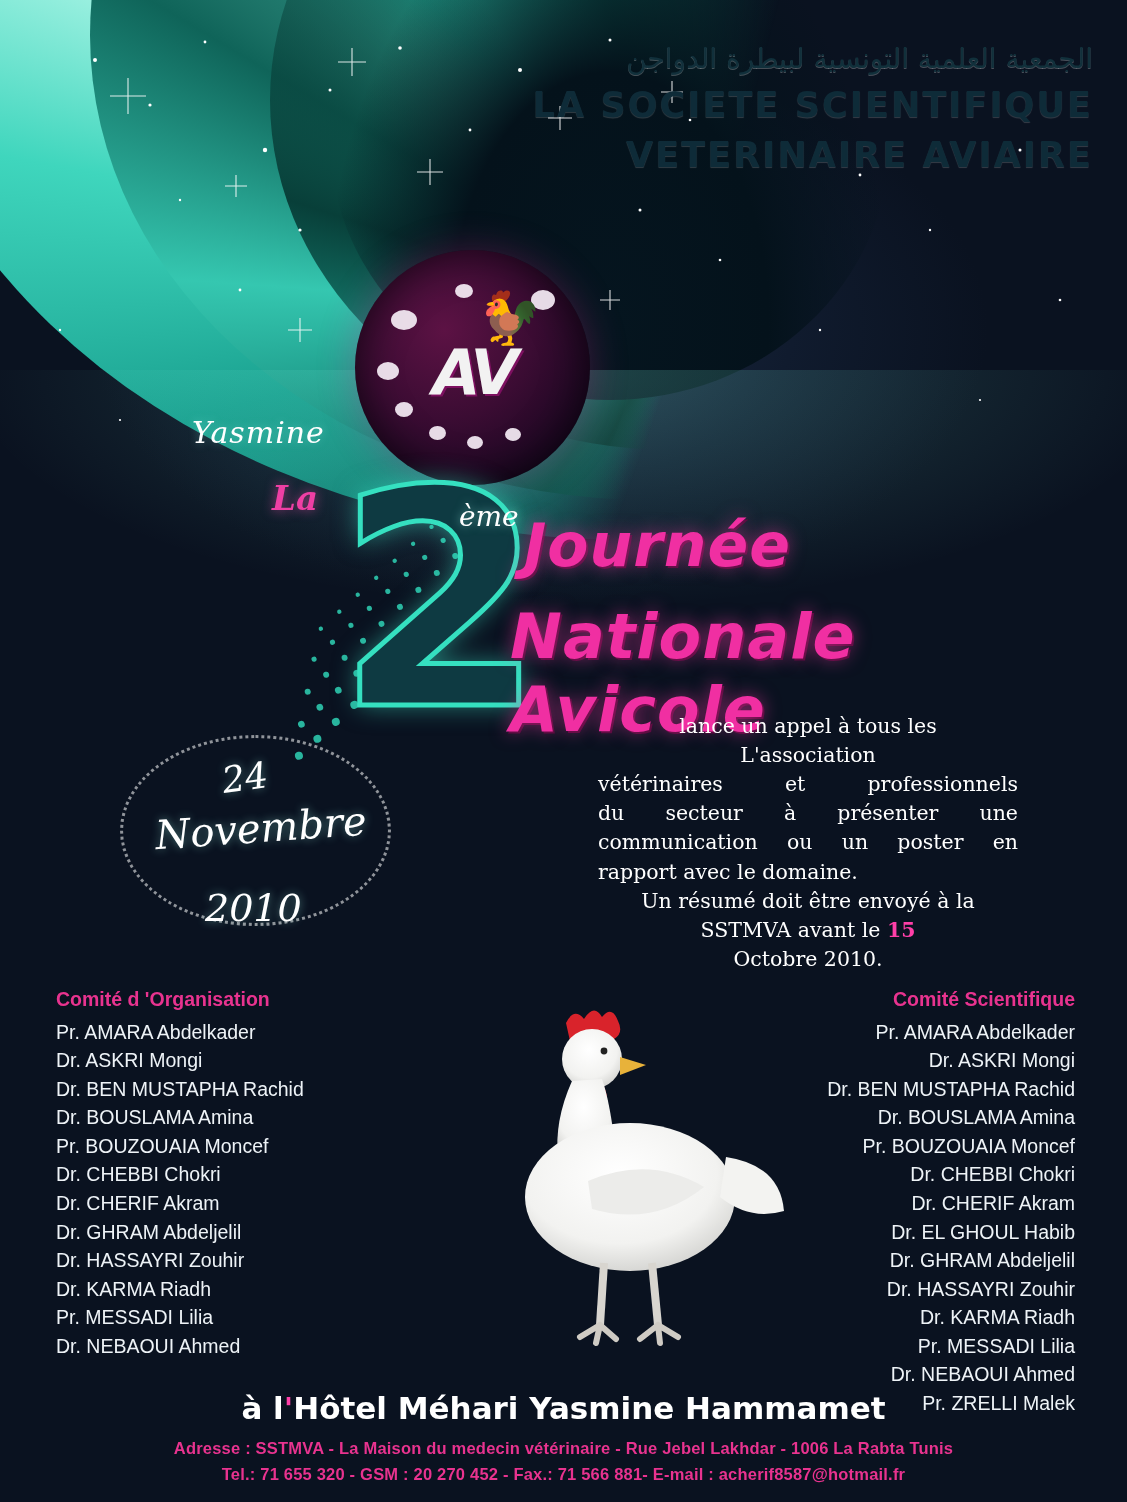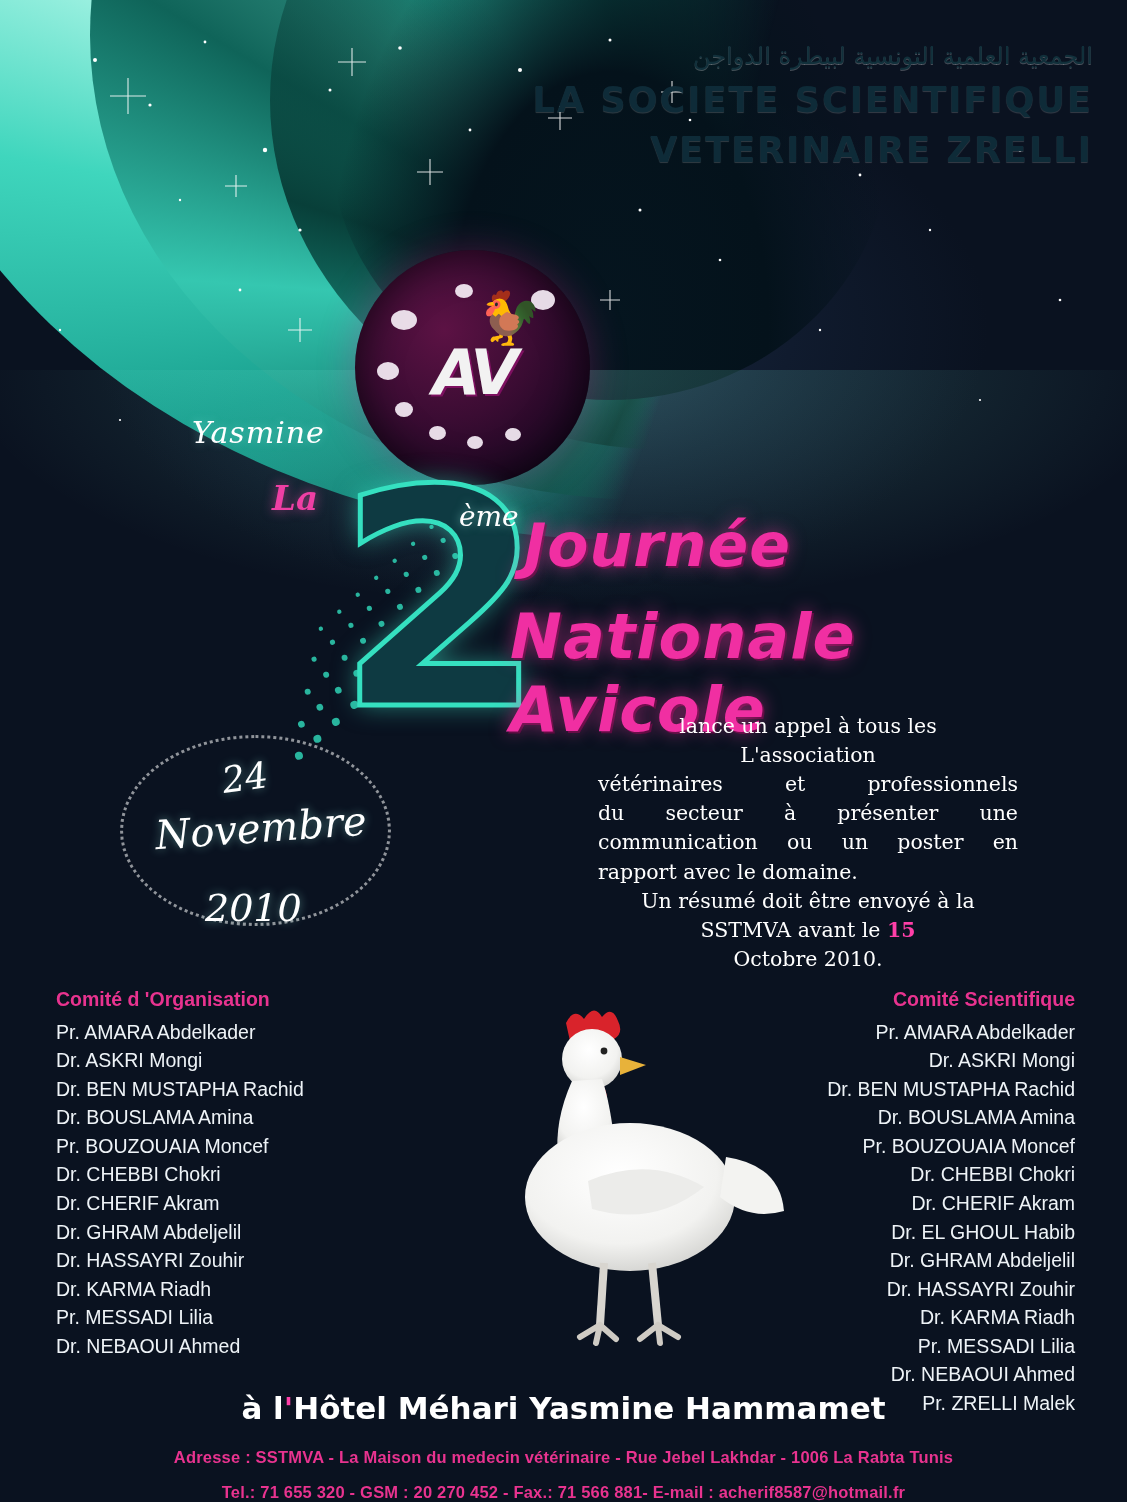--- a/index.html
+++ b/index.html
@@ -66,21 +66,21 @@
   .arc2{left:120px;top:-270px;width:960px;height:740px;border-color:rgba(160,240,228,.3) transparent transparent transparent;}
   .glowline{
     position:absolute;left:-40px;top:370px;width:1230px;height:240px;
     background:radial-gradient(ellipse at 50% 0%, rgba(120,235,215,.22), rgba(0,0,0,0) 70%);
     pointer-events:none;
   }
   .starfield{position:absolute;inset:0;pointer-events:none;}
   
   .header{position:absolute;right:34px;top:42px;text-align:right;}
   .arabic{
-    color:#11303b;font-size:24px;letter-spacing:.5px;direction:rtl;
+    color:#11303b;font-size:28px;letter-spacing:.5px;direction:rtl;
     font-family:"DejaVu Sans",sans-serif;margin-bottom:6px;text-shadow:0 1px 0 rgba(255,255,255,.25);
   }
   .assoc{
     color:#0e2b38;font-weight:bold;font-size:35px;line-height:1.42;
     letter-spacing:2.1px;font-family:"DejaVu Sans",sans-serif;
     text-shadow:0 1px 1px rgba(255,255,255,.18);
   }
   
   .logo{
     position:absolute;left:355px;top:250px;width:235px;height:235px;border-radius:50%;
@@ -167,21 +167,21 @@
   
   .venue{
     position:absolute;left:0;right:0;top:1390px;text-align:center;color:#ffffff;
     font-size:31px;font-weight:bold;font-family:"DejaVu Sans",sans-serif;
   }
   .venue .accent{color:#ff3fa8;}
   .addr{
     position:absolute;left:0;right:0;top:1432px;text-align:center;color:#e8338f;
     font-size:16.5px;font-weight:bold;letter-spacing:.2px;
   }
-  .addr div{margin-top:16px;}
+  .addr div{margin-top:7px;}
 </style>
 </head>
 <body>
 
 <div id="poster">
 
   <div class="swirl swirl-a"></div>
   <div class="swirl swirl-b"></div>
   <div class="swirl swirl-c"></div>
   <div class="swirl swirl-core"></div>
@@ -224,21 +224,21 @@
       <path d="M672 92 l0 -11 M672 92 l0 11 M672 92 l-11 0 M672 92 l11 0"></path>
       <path d="M300 330 l0 -12 M300 330 l0 12 M300 330 l-12 0 M300 330 l12 0"></path>
       <path d="M610 300 l0 -10 M610 300 l0 10 M610 300 l-10 0 M610 300 l10 0"></path>
     </g>
   </svg>
 
   <div class="header">
     <div class="arabic">الجمعية العلمية التونسية لبيطرة الدواجن</div>
     <div class="assoc">
       <div>LA SOCIETE SCIENTIFIQUE</div>
-      <div>VETERINAIRE  ZRELLI</div>
+      <div>VETERINAIRE  AVIAIRE</div>
     </div>
   </div>
 
   <div class="logo">
     <div class="bub" style="left:36px;top:60px;width:26px;height:20px;"></div>
     <div class="bub" style="left:22px;top:112px;width:22px;height:18px;"></div>
     <div class="bub" style="left:40px;top:152px;width:18px;height:15px;"></div>
     <div class="bub" style="left:74px;top:176px;width:17px;height:14px;"></div>
     <div class="bub" style="left:112px;top:186px;width:16px;height:13px;"></div>
     <div class="bub" style="left:150px;top:178px;width:16px;height:13px;"></div>

